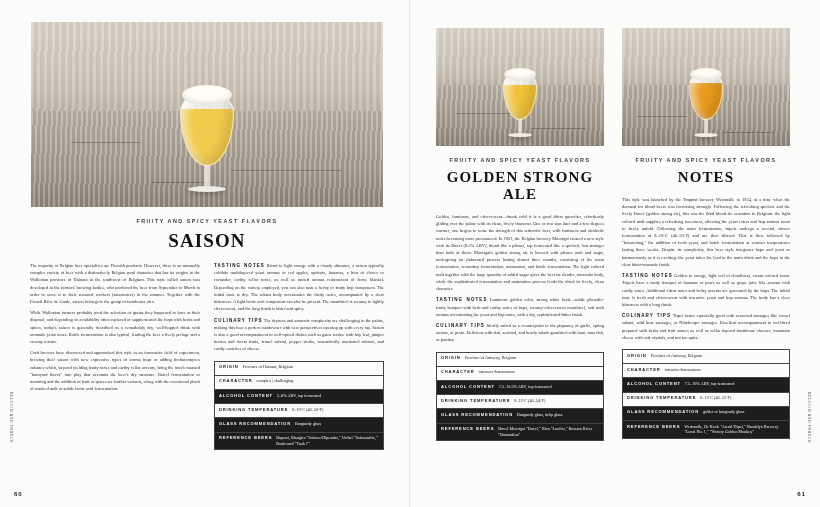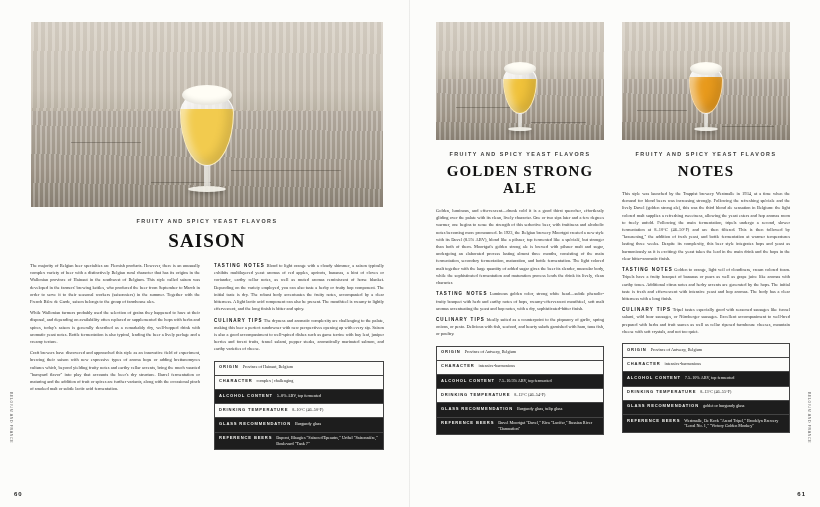--- a/index.html
+++ b/index.html
@@ -26,21 +26,21 @@
     height: 507px;
     box-sizing: border-box;
   }
   .page-left {
     width: 410px;
     padding: 22px 26px 18px 30px;
     background: #fcfcfa;
   }
   .page-right {
     width: 410px;
-    padding: 22px 30px 18px 26px;
+    padding: 28px 30px 18px 26px;
     background: #fcfcfa;
   }
   .gutter {
     position: absolute;
     left: 409px;
     top: 0;
     width: 2px;
     height: 507px;
     background: linear-gradient(to right, rgba(0,0,0,0.10), rgba(0,0,0,0.03), rgba(0,0,0,0.10));
   }

